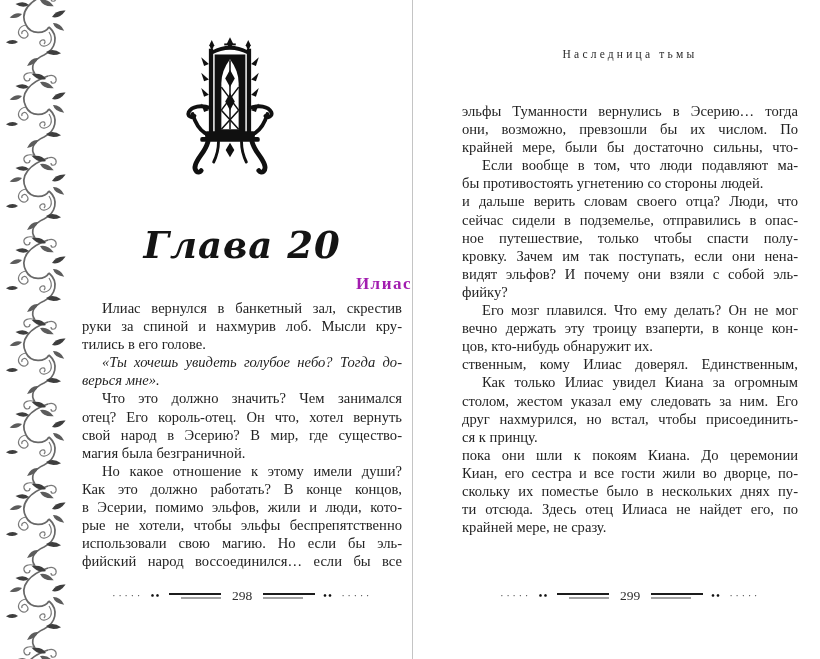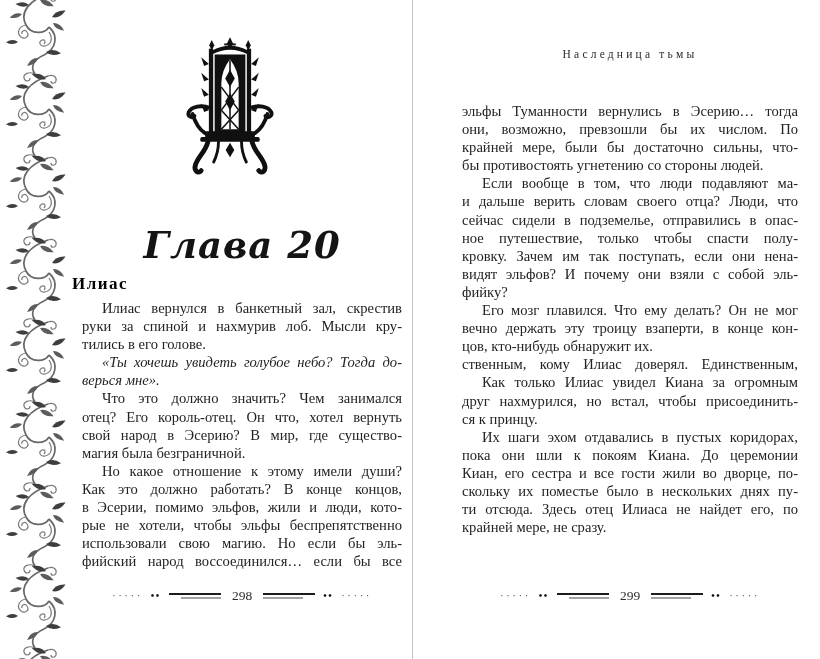--- a/index.html
+++ b/index.html
@@ -22,22 +22,22 @@
   .running-head{
     position:absolute;left:50px;top:48px;width:336px;text-align:center;
     font-size:11.5px;letter-spacing:3.2px;color:#2a2a2a;
   }
   .chapter{
     position:absolute;left:22px;top:202px;width:320px;text-align:center;
     font-family:"DejaVu Serif","Liberation Serif",serif;font-style:italic;
     font-size:37px;letter-spacing:1px;color:#141414;line-height:1;
   }
   .section-title{
-    position:absolute;left:12px;top:260px;width:320px;text-align:left;
-    font-size:17px;font-weight:bold;letter-spacing:1.5px;color:#000000;
+    position:absolute;left:32px;top:260px;width:320px;text-align:right;
+    font-size:17px;font-weight:bold;letter-spacing:1.5px;color:#a21caf;
   }
   .bodytext{position:absolute;}
   .bodytext.bleft{left:22px;top:299px;width:320px;}
   .bodytext.bright{left:50px;top:80px;width:336px;margin-top:22px;}
   .tline{
     font-size:14.6px;line-height:18.1px;height:18.1px;
     text-align:justify;text-align-last:justify;white-space:normal;
   }
   .tline.indent{text-indent:20px;}
   .tline.parend{text-align-last:left;}
@@ -191,36 +191,36 @@
     </footer>
   </section>
 
   <section class="page page-right">
     <header class="running-head">Наследница тьмы</header>
 
     <div class="bodytext bright">
         <div class="tline">эльфы Туманности вернулись в Эсерию… тогда</div>
         <div class="tline">они, возможно, превзошли бы их числом. По</div>
         <div class="tline">крайней мере, были бы достаточно сильны, что-</div>
+        <div class="tline indent">Если вообще в том, что люди подавляют ма-</div>
         <div class="tline parend">бы противостоять угнетению со стороны людей.</div>
-        <div class="tline indent">Если вообще в том, что люди подавляют ма-</div>
         <div class="tline">и дальше верить словам своего отца? Люди, что</div>
         <div class="tline">сейчас сидели в подземелье, отправились в опас-</div>
         <div class="tline">ное путешествие, только чтобы спасти полу-</div>
         <div class="tline">кровку. Зачем им так поступать, если они нена-</div>
         <div class="tline">видят эльфов? И почему они взяли с собой эль-</div>
         <div class="tline parend">фийку?</div>
         <div class="tline indent">Его мозг плавился. Что ему делать? Он не мог</div>
         <div class="tline">вечно держать эту троицу взаперти, в конце кон-</div>
         <div class="tline parend">цов, кто-нибудь обнаружит их.</div>
         <div class="tline">ственным, кому Илиас доверял. Единственным,</div>
         <div class="tline indent">Как только Илиас увидел Киана за огромным</div>
+        <div class="tline">столом, жестом указал ему следовать за ним. Его</div>
         <div class="tline">друг нахмурился, но встал, чтобы присоединить-</div>
         <div class="tline parend">ся к принцу.</div>
-        <div class="tline indent">Их шаги эхом отдавались в пустых коридорах,</div>
         <div class="tline">пока они шли к покоям Киана. До церемонии</div>
         <div class="tline">Киан, его сестра и все гости жили во дворце, по-</div>
         <div class="tline">скольку их поместье было в нескольких днях пу-</div>
         <div class="tline">ти отсюда. Здесь отец Илиаса не найдет его, по</div>
         <div class="tline parend">крайней мере, не сразу.</div>
       </div>
 
     <footer class="pfooter fright">
       <span class="dots-small">·····</span>
       <span class="dots-big">••</span>

